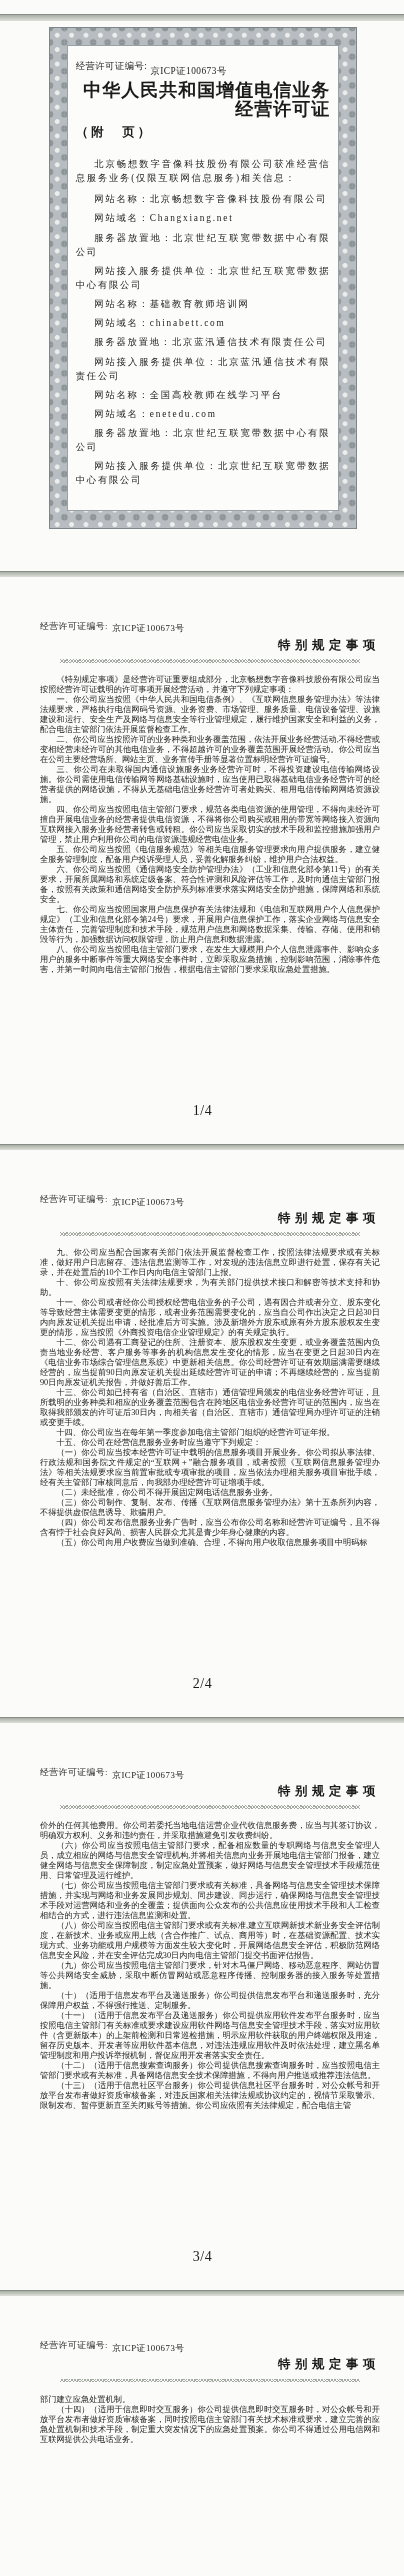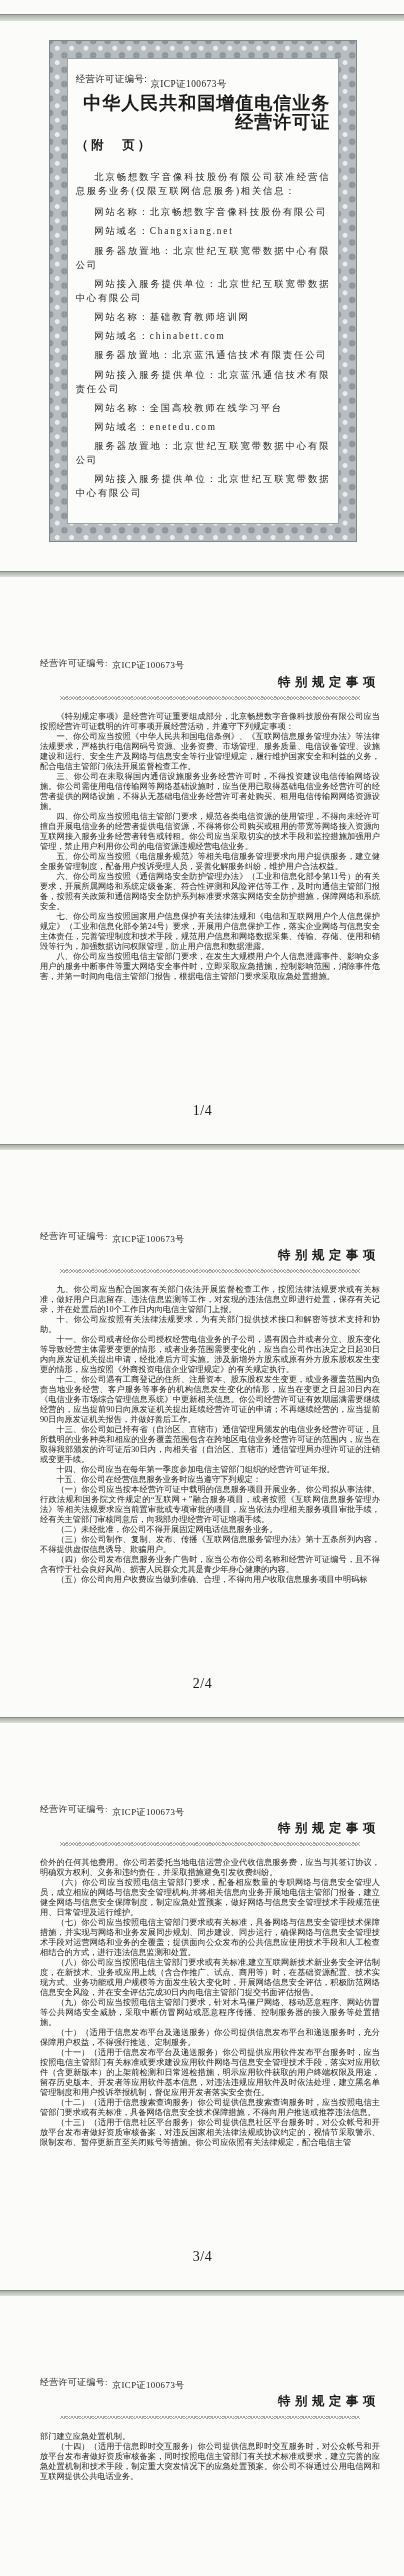--- a/index.html
+++ b/index.html
@@ -14,21 +14,21 @@
   .sep {
     height:5.2px;
     background:linear-gradient(#a9afa6,#dde0d8);
     border-top:0.5px solid #878d85;
   }
   .page { position:relative; background:#fbfbf9; box-sizing:border-box; overflow:hidden; }
 
   
   .page--cert { height:550px; padding-top:2.6px; }
   .cert {
-    width:308px; height:502px; margin:17px auto; box-sizing:border-box; padding:17px;
+    width:308px; height:502px; margin:4px auto; box-sizing:border-box; padding:17px;
     background-color:#b7bdc0;
     background-image:
       radial-gradient(circle at 7.2px 7.2px, #eceeed 2.1px, transparent 2.6px),
       radial-gradient(circle at 0px 0px,   #8b9397 3.1px, transparent 3.6px),
       radial-gradient(circle at 14.4px 0px,  #8b9397 3.1px, transparent 3.6px),
       radial-gradient(circle at 0px 14.4px,  #8b9397 3.1px, transparent 3.6px),
       radial-gradient(circle at 14.4px 14.4px, #8b9397 3.1px, transparent 3.6px);
     background-size:14.4px 14.4px;
     border:0.5px solid #7e868a;
   }
@@ -47,21 +47,21 @@
     font-size:12.4px; font-weight:bold; letter-spacing:3.1px; line-height:17.5px;
   }
   .cert-body {
     margin-top:15.5px; font-size:9.3px; letter-spacing:1.8px;
     line-height:14px; text-align:justify;
   }
   .cert-body p { margin:0 0 5.2px; text-indent:2em; }
   .cert-body p.intro { margin-bottom:7.2px; }
 
   
-  .page--std { height:567px; padding:81px 25px 0 40px; }
+  .page--std { height:567px; padding:44px 25px 0 40px; }
   .page--std.page--last { height:583px; }
   .std-lic { font-size:8.8px; letter-spacing:0.5px; }
   .std-lic .no { position:relative; top:2.6px; left:4.1px; }
   .std-title {
     margin:4.1px 0 0; text-align:right;
     font-size:12.4px; font-weight:bold; letter-spacing:4.6px; line-height:17.5px;
   }
   .zigzag {
     height:3.6px; width:300px; margin:4.6px auto 0;
     background:
@@ -114,20 +114,21 @@
 
 <div class="page page--std">
   <div class="std-lic">
     <span>经营许可证编号:</span><span class="no">京ICP证100673号</span>
   </div>
   <h2 class="std-title">特别规定事项</h2>
   <div class="zigzag"></div>
   <div class="std-body">
     <p>《特别规定事项》是经营许可证重要组成部分，北京畅想数字音像科技股份有限公司应当按照经营许可证载明的许可事项开展经营活动，并遵守下列规定事项：</p>
     <p>一、你公司应当按照《中华人民共和国电信条例》、《互联网信息服务管理办法》等法律法规要求，严格执行电信网码号资源、业务资费、市场管理、服务质量、电信设备管理、设施建设和运行、安全生产及网络与信息安全等行业管理规定，履行维护国家安全和利益的义务，配合电信主管部门依法开展监督检查工作。</p>
+    <p>二、你公司应当按照许可的业务种类和业务覆盖范围，依法开展业务经营活动,不得经营或变相经营未经许可的其他电信业务，不得超越许可的业务覆盖范围开展经营活动。你公司应当在公司主要经营场所、网站主页、业务宣传手册等显著位置标明经营许可证编号。</p>
     <p>三、你公司在未取得国内通信设施服务业务经营许可时，不得投资建设电信传输网络设施。你公司需使用电信传输网等网络基础设施时，应当使用已取得基础电信业务经营许可的经营者提供的网络设施，不得从无基础电信业务经营许可者处购买、租用电信传输网网络资源设施。</p>
     <p>四、你公司应当按照电信主管部门要求，规范各类电信资源的使用管理，不得向未经许可擅自开展电信业务的经营者提供电信资源，不得将你公司购买或租用的带宽等网络接入资源向互联网接入服务业务经营者转售或转租。你公司应当采取切实的技术手段和监控措施加强用户管理，禁止用户利用你公司的电信资源违规经营电信业务。</p>
     <p>五、你公司应当按照《电信服务规范》等相关电信服务管理要求向用户提供服务，建立健全服务管理制度，配备用户投诉受理人员，妥善化解服务纠纷，维护用户合法权益。</p>
     <p>六、你公司应当按照《通信网络安全防护管理办法》（工业和信息化部令第11号）的有关要求，开展所属网络和系统定级备案、符合性评测和风险评估等工作，及时向通信主管部门报备，按照有关政策和通信网络安全防护系列标准要求落实网络安全防护措施，保障网络和系统安全。</p>
     <p>七、你公司应当按照国家用户信息保护有关法律法规和《电信和互联网用户个人信息保护规定》（工业和信息化部令第24号）要求，开展用户信息保护工作，落实企业网络与信息安全主体责任，完善管理制度和技术手段，规范用户信息和网络数据采集、传输、存储、使用和销毁等行为，加强数据访问权限管理，防止用户信息和数据泄露。</p>
     <p>八、你公司应当按照电信主管部门要求，在发生大规模用户个人信息泄露事件、影响众多用户的服务中断事件等重大网络安全事件时，立即采取应急措施，控制影响范围，消除事件危害，并第一时间向电信主管部门报告，根据电信主管部门要求采取应急处置措施。</p>
   </div>
   <div class="pagenum">1/4</div>
 </div>
 

